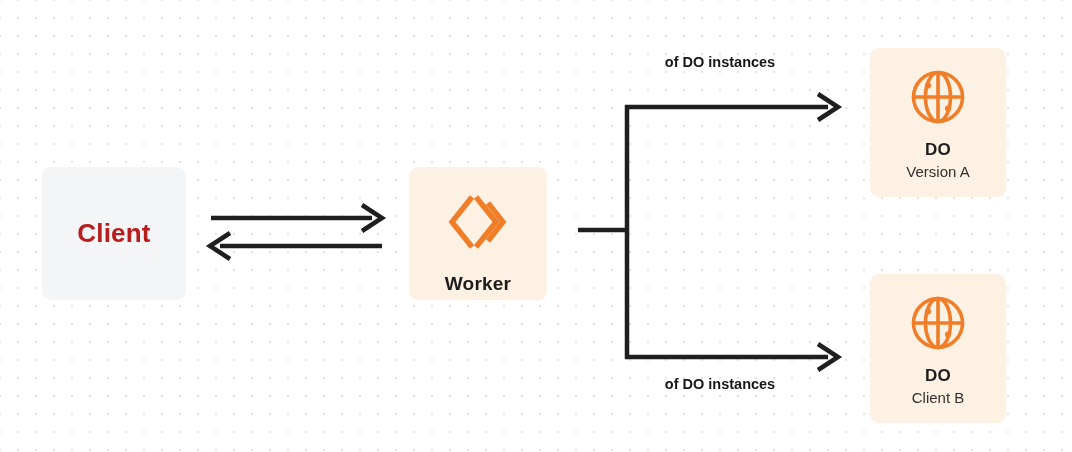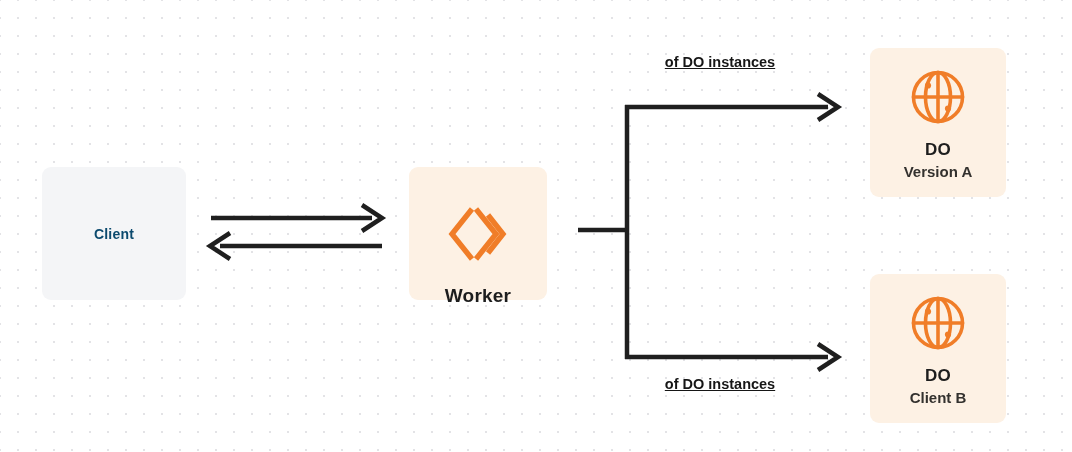--- a/index.html
+++ b/index.html
@@ -55,40 +55,40 @@
     background-color: #f4f5f7;
   }
 
   .node-worker {
     left: 409px;
     top: 167px;
     width: 138px;
     height: 133px;
     background-color: #fdf1e4;
     justify-content: flex-start;
-    padding-top: 38px;
+    padding-top: 26px;
   }
 
   .node-do {
     left: 870px;
     width: 136px;
     height: 149px;
     background-color: #fdf1e4;
     justify-content: flex-start;
     padding-top: 20px;
   }
 
   .node-do-a { top: 48px; }
   .node-do-b { top: 274px; }
 
   
   .label-client {
-    font-size: 14px;
-    font-weight: bold;
-    color: #0c4a6e;
+    font-size: 26px;
+    font-weight: bold;
+    color: #b91c1c;
     letter-spacing: 0.2px;
   }
 
   .label-worker {
     font-size: 19px;
     font-weight: bold;
     color: #1d1d1d;
     letter-spacing: 0.2px;
     margin-top: 22px;
   }
@@ -96,21 +96,21 @@
   .label-do-title {
     font-size: 17px;
     font-weight: bold;
     color: #1d1d1d;
     margin-top: 14px;
     letter-spacing: 0.3px;
   }
 
   .label-do-sub {
     font-size: 15px;
-    font-weight: bold;
+    font-weight: normal;
     color: #33312e;
     margin-top: 3px;
   }
 
   
   .icon-worker-logo {
     width: 62px;
     height: 58px;
     display: block;
   }
@@ -143,21 +143,20 @@
     top: 375px;
     width: 178px;
   }
 
   .edge-label .pct {
     display: block;
   }
 
   .edge-label .sub {
     display: block;
-    text-decoration: underline;
   }
 </style>
 </head>
 <body>
 
 <div id="diagram-canvas">
 
   <svg id="connectors" viewBox="0 0 1072 452" width="1072" height="452" xmlns="http://www.w3.org/2000/svg">
 
     <g>

